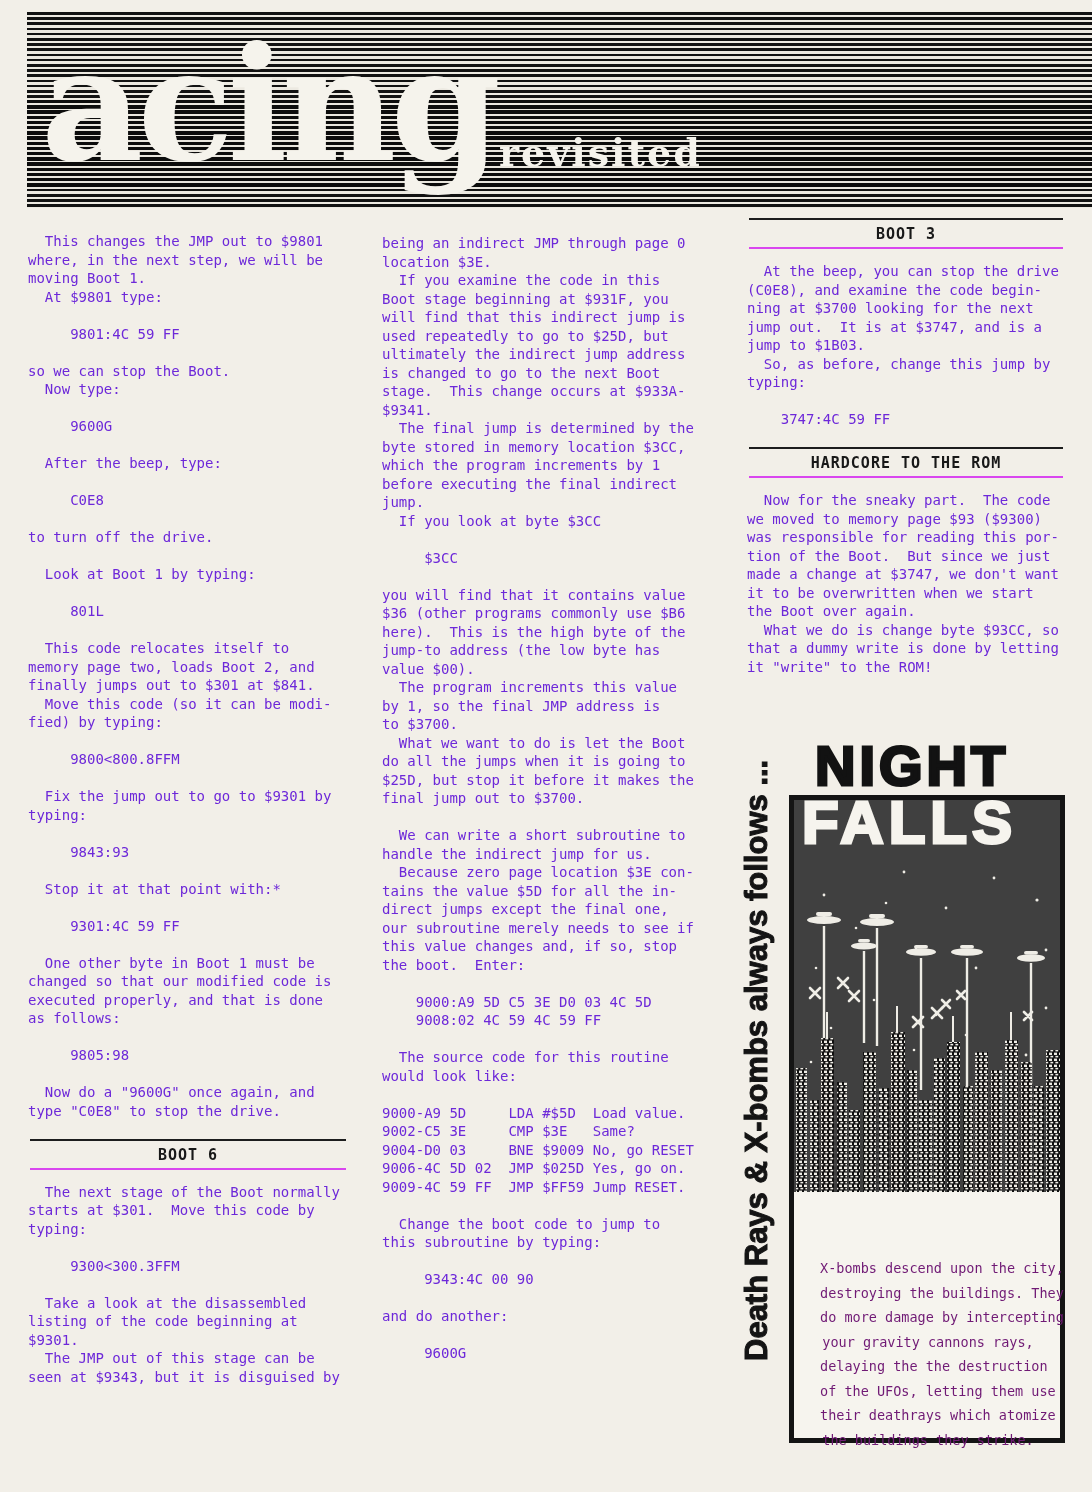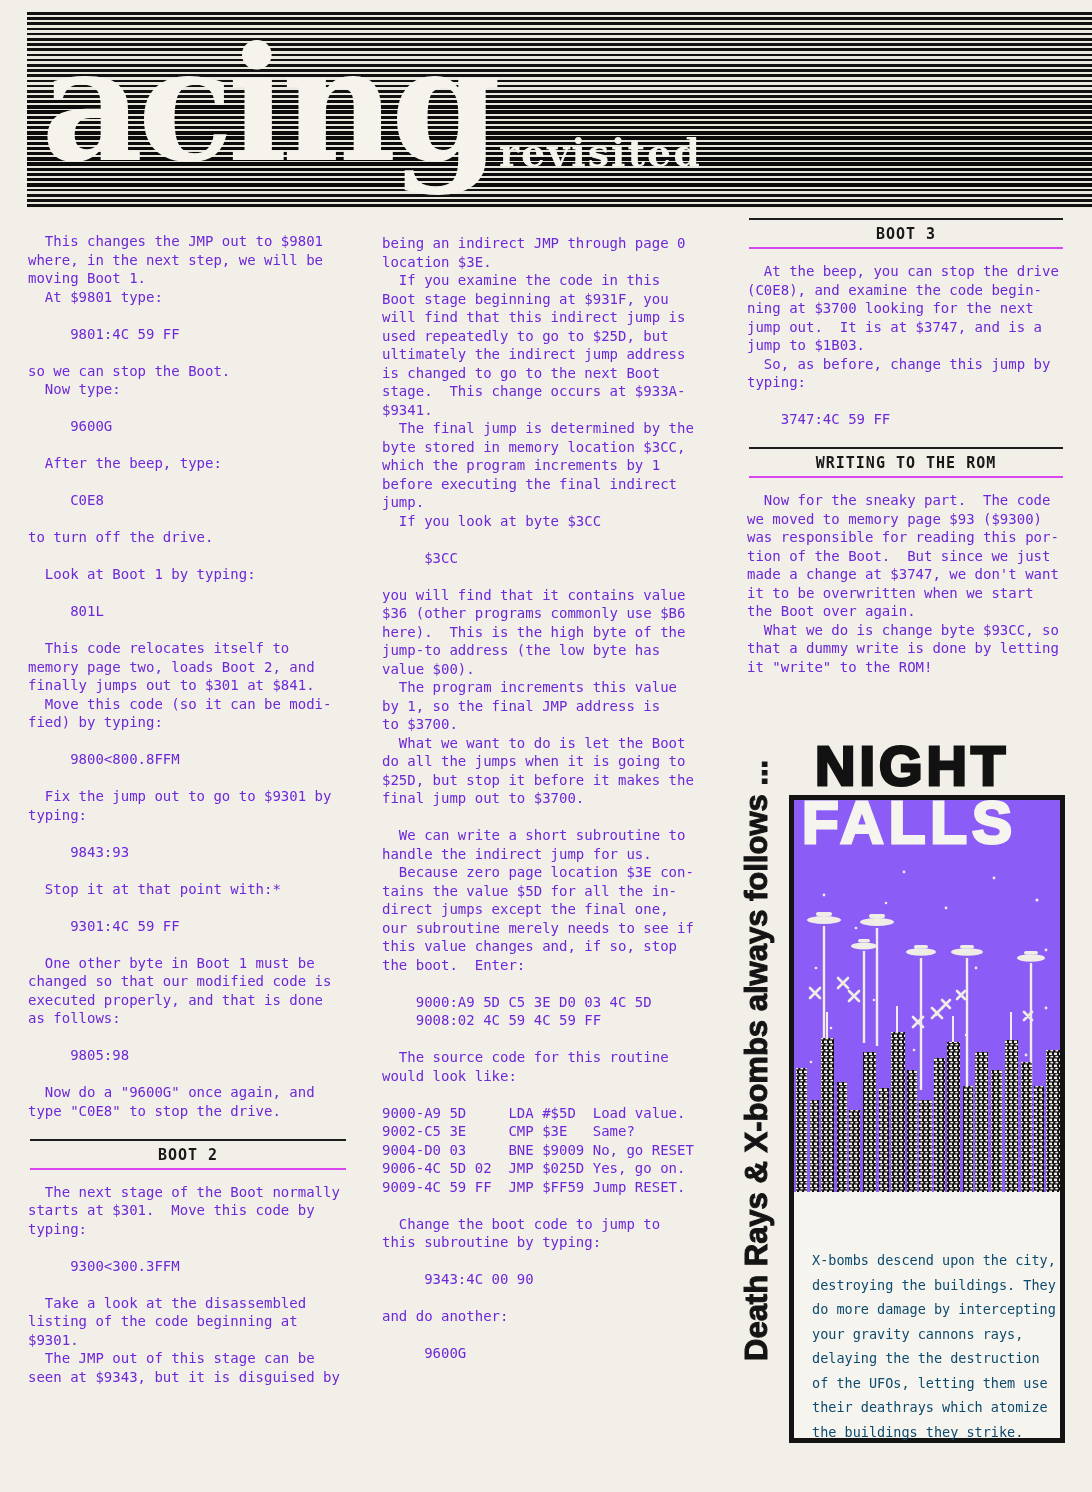--- a/index.html
+++ b/index.html
@@ -49,29 +49,29 @@
   }
   .ad-night{
     position:absolute;left:72px;top:-4px;
     font-family:"Liberation Sans",sans-serif;font-weight:bold;font-size:56px;
     letter-spacing:4px;color:#121212;-webkit-text-stroke:3px #121212;
   }
   .ad-box{
     position:absolute;left:46px;top:58px;width:276px;height:648px;
     border:5px solid #141414;background:#f6f4ee;box-sizing:border-box;
   }
-  .ad-screen{position:relative;width:100%;height:392px;background:#8b5cf6;overflow:hidden;}
+  .ad-screen{position:relative;width:100%;height:392px;background:#404040;overflow:hidden;}
   .ad-falls{
     position:absolute;left:8px;top:-12px;
     font-family:"Liberation Sans",sans-serif;font-weight:bold;font-size:60px;
     letter-spacing:5px;color:#f6f4ee;-webkit-text-stroke:3px #f6f4ee;z-index:2;
   }
   .ad-art{position:absolute;left:0;top:0;width:100%;height:100%;}
   .ad-text{padding:48px 8px 0 10px;}
-  .ad-text pre{margin:8px;font:13.5px/24.5px "DejaVu Sans Mono",monospace;white-space:pre;color:#0c4a6e;}
+  .ad-text pre{margin:16px;font:13.5px/24.5px "DejaVu Sans Mono",monospace;white-space:pre;color:#701a75;text-align:center;}
   
   .footer{position:absolute;left:10px;top:1446px;width:1072px;}
   .footer-rule{height:2px;background:repeating-linear-gradient(90deg,#1c1c1c 0 7px,transparent 7px 11px);}
   .footer-row{
     display:flex;justify-content:space-between;margin-top:5px;
     font:bold 15px/22px "DejaVu Sans Mono",monospace;white-space:pre;color:#161616;
   }
 </style>
 </head>
 <body>
@@ -125,21 +125,21 @@
 
   One other byte in Boot 1 must be
 changed so that our modified code is
 executed properly, and that is done
 as follows:
 
      9805:98
 
   Now do a "9600G" once again, and
 type "C0E8" to stop the drive.</pre>
-      <div class="sec-h"><span>BOOT 2</span></div>
+      <div class="sec-h"><span>BOOT 6</span></div>
       <pre class="seg">  The next stage of the Boot normally
 starts at $301.  Move this code by
 typing:
 
      9300&lt;300.3FFM
 
   Take a look at the disassembled
 listing of the code beginning at
 $9301.
   The JMP out of this stage can be
@@ -211,21 +211,21 @@
       <div class="sec-h"><span>BOOT 3</span></div>
       <pre class="seg">  At the beep, you can stop the drive
 (C0E8), and examine the code begin-
 ning at $3700 looking for the next
 jump out.  It is at $3747, and is a
 jump to $1B03.
   So, as before, change this jump by
 typing:
 
     3747:4C 59 FF</pre>
-      <div class="sec-h"><span>WRITING TO THE ROM</span></div>
+      <div class="sec-h"><span>HARDCORE TO THE ROM</span></div>
       <pre class="seg">  Now for the sneaky part.  The code
 we moved to memory page $93 ($9300)
 was responsible for reading this por-
 tion of the Boot.  But since we just
 made a change at $3747, we don't want
 it to be overwritten when we start
 the Boot over again.
   What we do is change byte $93CC, so
 that a dummy write is done by letting
 it "write" to the ROM!</pre>

